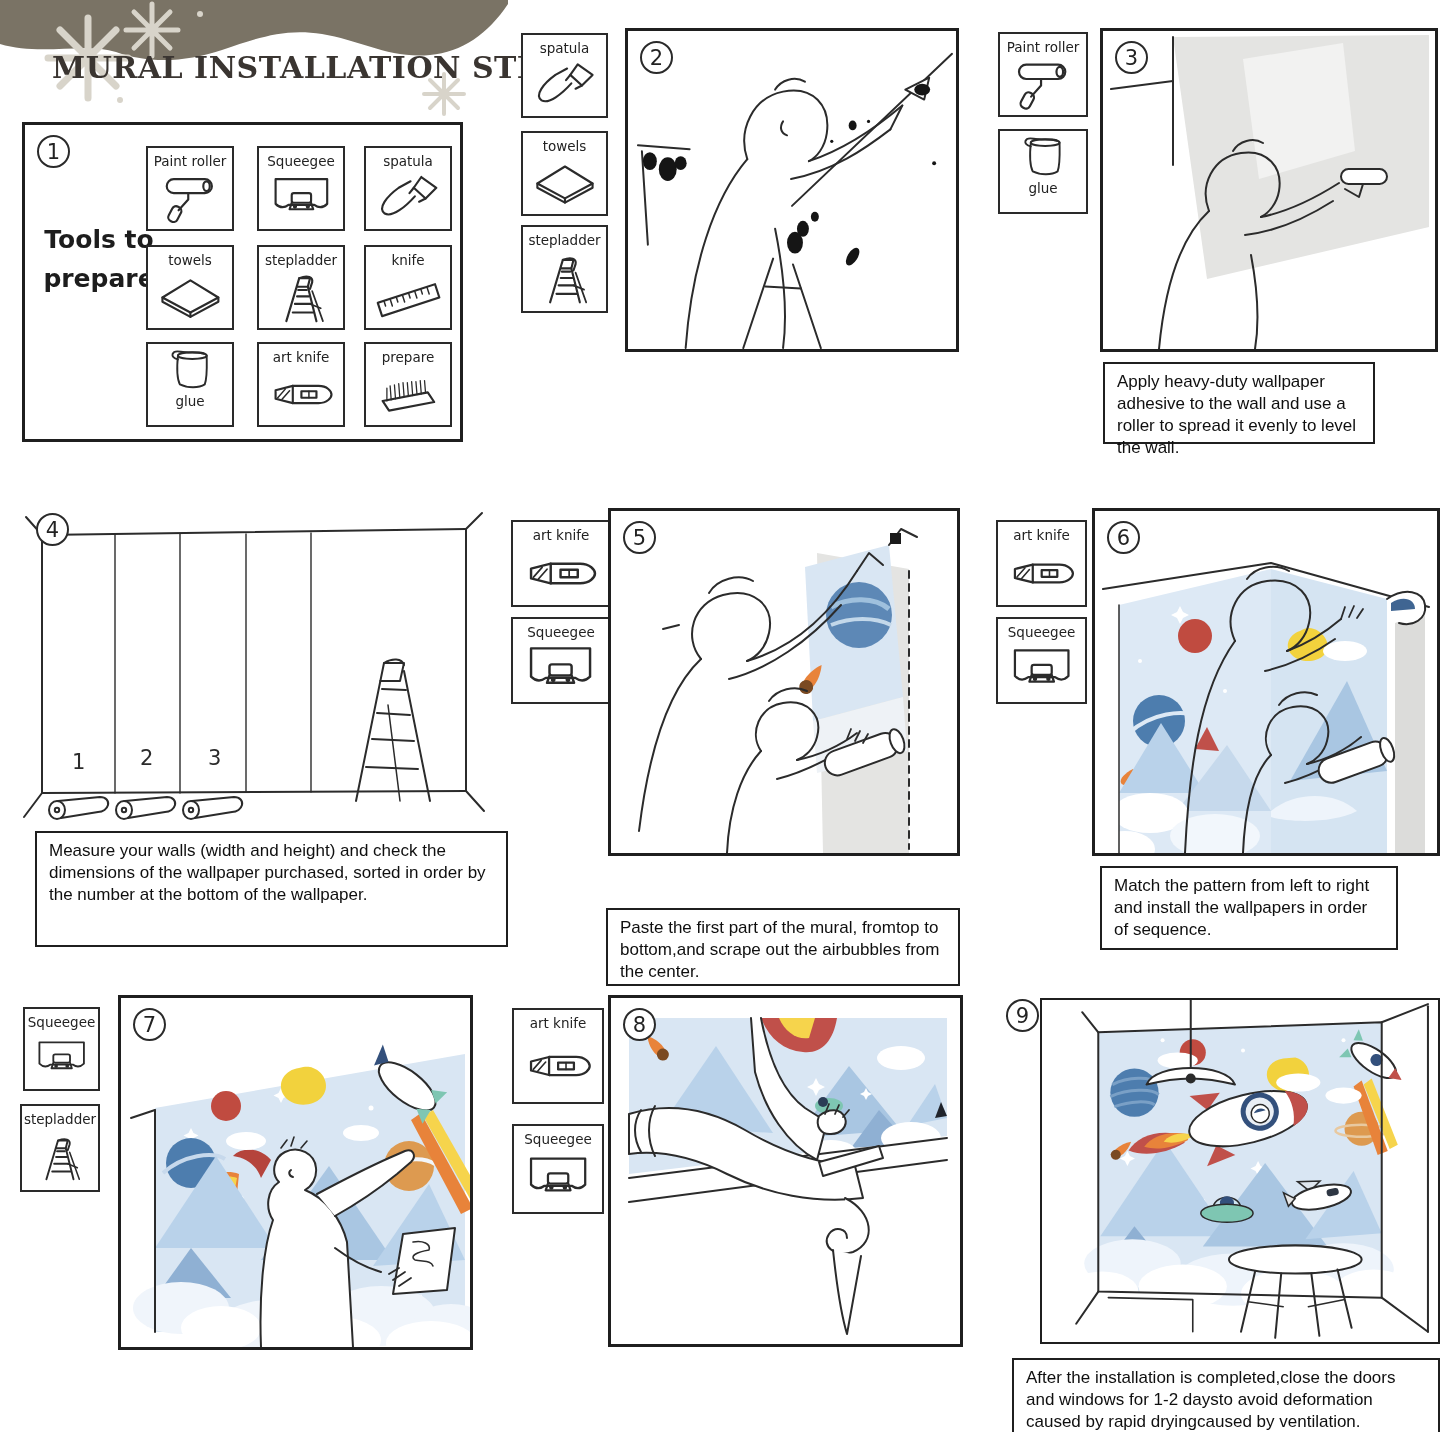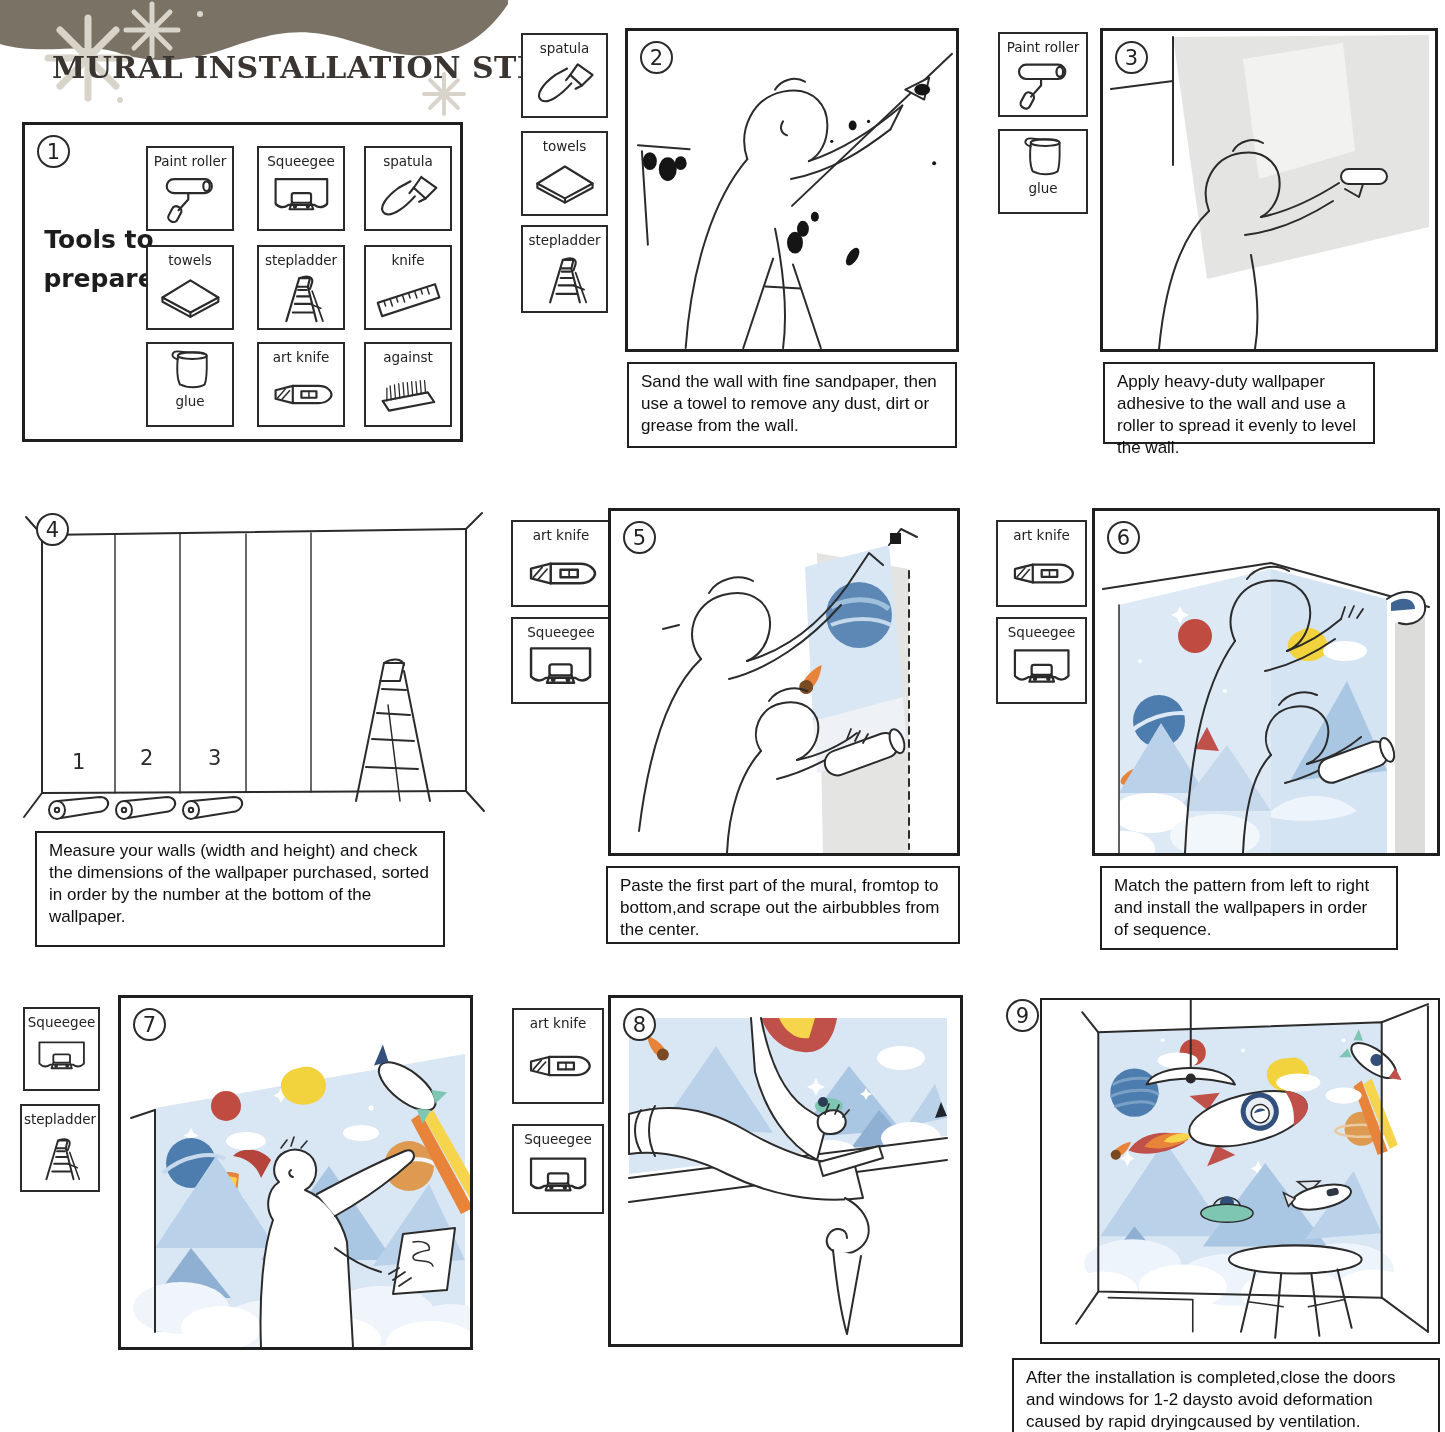--- a/index.html
+++ b/index.html
@@ -168,21 +168,21 @@
           <use href="#i-glue"></use>
         </svg>
     </div>
     <div class="toolbox" style="left:232px;top:217px;width:88px;height:85px">
       <span class="lbl">art knife</span>
       <svg viewBox="0 0 64 48">
           <use href="#i-artknife"></use>
         </svg>
     </div>
     <div class="toolbox" style="left:339px;top:217px;width:88px;height:85px">
-      <span class="lbl">against</span>
+      <span class="lbl">prepare</span>
       <svg viewBox="0 0 64 48">
           <use href="#i-brushes"></use>
         </svg>
     </div>
   </div>
 
   <div class="toolbox" style="left:521px;top:33px;width:87px;height:85px">
     <span class="lbl">spatula</span>
     <svg viewBox="0 0 64 48">
         <use href="#i-spatula"></use>
@@ -230,21 +230,20 @@
         <ellipse cx="176" cy="198" rx="6" ry="8"></ellipse>
           <ellipse cx="188" cy="186" rx="4" ry="5"></ellipse>
         <ellipse cx="168" cy="212" rx="8" ry="11"></ellipse>
         <ellipse cx="226" cy="226" rx="5" ry="10" transform="rotate(32 226 226)"></ellipse>
         <circle cx="242" cy="90" r="1.6"></circle>
           <circle cx="205" cy="110" r="1.6"></circle>
           <circle cx="308" cy="132" r="2"></circle>
       </g>
     </svg>
   </div>
-  <div class="caption" style="left:627px;top:362px;width:330px;height:86px">Sand the wall with fine sandpaper, then use a towel to remove any dust, dirt or grease from the wall.</div>
 
   <div class="toolbox" style="left:998px;top:32px;width:90px;height:85px">
     <span class="lbl">Paint roller</span>
     <svg viewBox="0 0 64 48">
         <use href="#i-paint-roller"></use>
       </svg>
   </div>
   <div class="toolbox lbl-bottom" style="left:998px;top:129px;width:90px;height:85px">
     <span class="lbl">glue</span>
     <svg viewBox="0 0 64 48">
@@ -308,21 +307,21 @@
         <path d="M410,296 L384,166"></path>
         <path d="M364,158 C372,153 382,153 384,160"></path>
         <path d="M346,262 L398,264 M352,234 L394,236 M357,208 L390,210 M362,184 L386,185"></path>
         <path d="M380,296 L368,200" stroke-width="1.5"></path>
       </g>
     </g>
     <text class="hand" x="52" y="264">1</text>
     <text class="hand" x="120" y="260">2</text>
     <text class="hand" x="188" y="260">3</text>
   </svg>
-  <div class="caption" style="left:35px;top:831px;width:410px;height:116px">Measure your walls (width and height) and check the dimensions of the wallpaper purchased, sorted in order by the number at the bottom of the wallpaper.</div>
+  <div class="caption" style="left:35px;top:831px;width:473px;height:116px">Measure your walls (width and height) and check the dimensions of the wallpaper purchased, sorted in order by the number at the bottom of the wallpaper.</div>
 
   <div class="toolbox" style="left:511px;top:520px;width:100px;height:87px">
     <span class="lbl">art knife</span>
     <svg viewBox="0 0 64 48">
         <use href="#i-artknife"></use>
       </svg>
   </div>
   <div class="toolbox" style="left:511px;top:617px;width:100px;height:87px">
     <span class="lbl">Squeegee</span>
     <svg viewBox="0 0 64 48">
@@ -360,21 +359,21 @@
         <path d="M186,249 C210,244 230,234 246,222"></path>
         <path d="M166,268 C190,262 214,250 234,238"></path>
         <g transform="rotate(-20 252 242)">
           <rect x="212" y="230" width="76" height="25" rx="12.5" fill="#fff"></rect>
           <ellipse cx="288" cy="242.5" rx="6.5" ry="12.5" fill="#fff"></ellipse>
         </g>
         <path d="M236,228 l4,-10 m4,12 l5,-10 m3,12 l5,-9" stroke-width="1.8"></path>
       </g>
     </svg>
   </div>
-  <div class="caption" style="left:606px;top:866px;width:354px;height:78px">Paste the first part of the mural, fromtop to bottom,and scrape out the airbubbles from the center.</div>
+  <div class="caption" style="left:606px;top:908px;width:354px;height:78px">Paste the first part of the mural, fromtop to bottom,and scrape out the airbubbles from the center.</div>
 
   <div class="toolbox" style="left:996px;top:520px;width:91px;height:87px">
     <span class="lbl">art knife</span>
     <svg viewBox="0 0 64 48">
         <use href="#i-artknife"></use>
       </svg>
   </div>
   <div class="toolbox" style="left:996px;top:617px;width:91px;height:87px">
     <span class="lbl">Squeegee</span>
     <svg viewBox="0 0 64 48">

